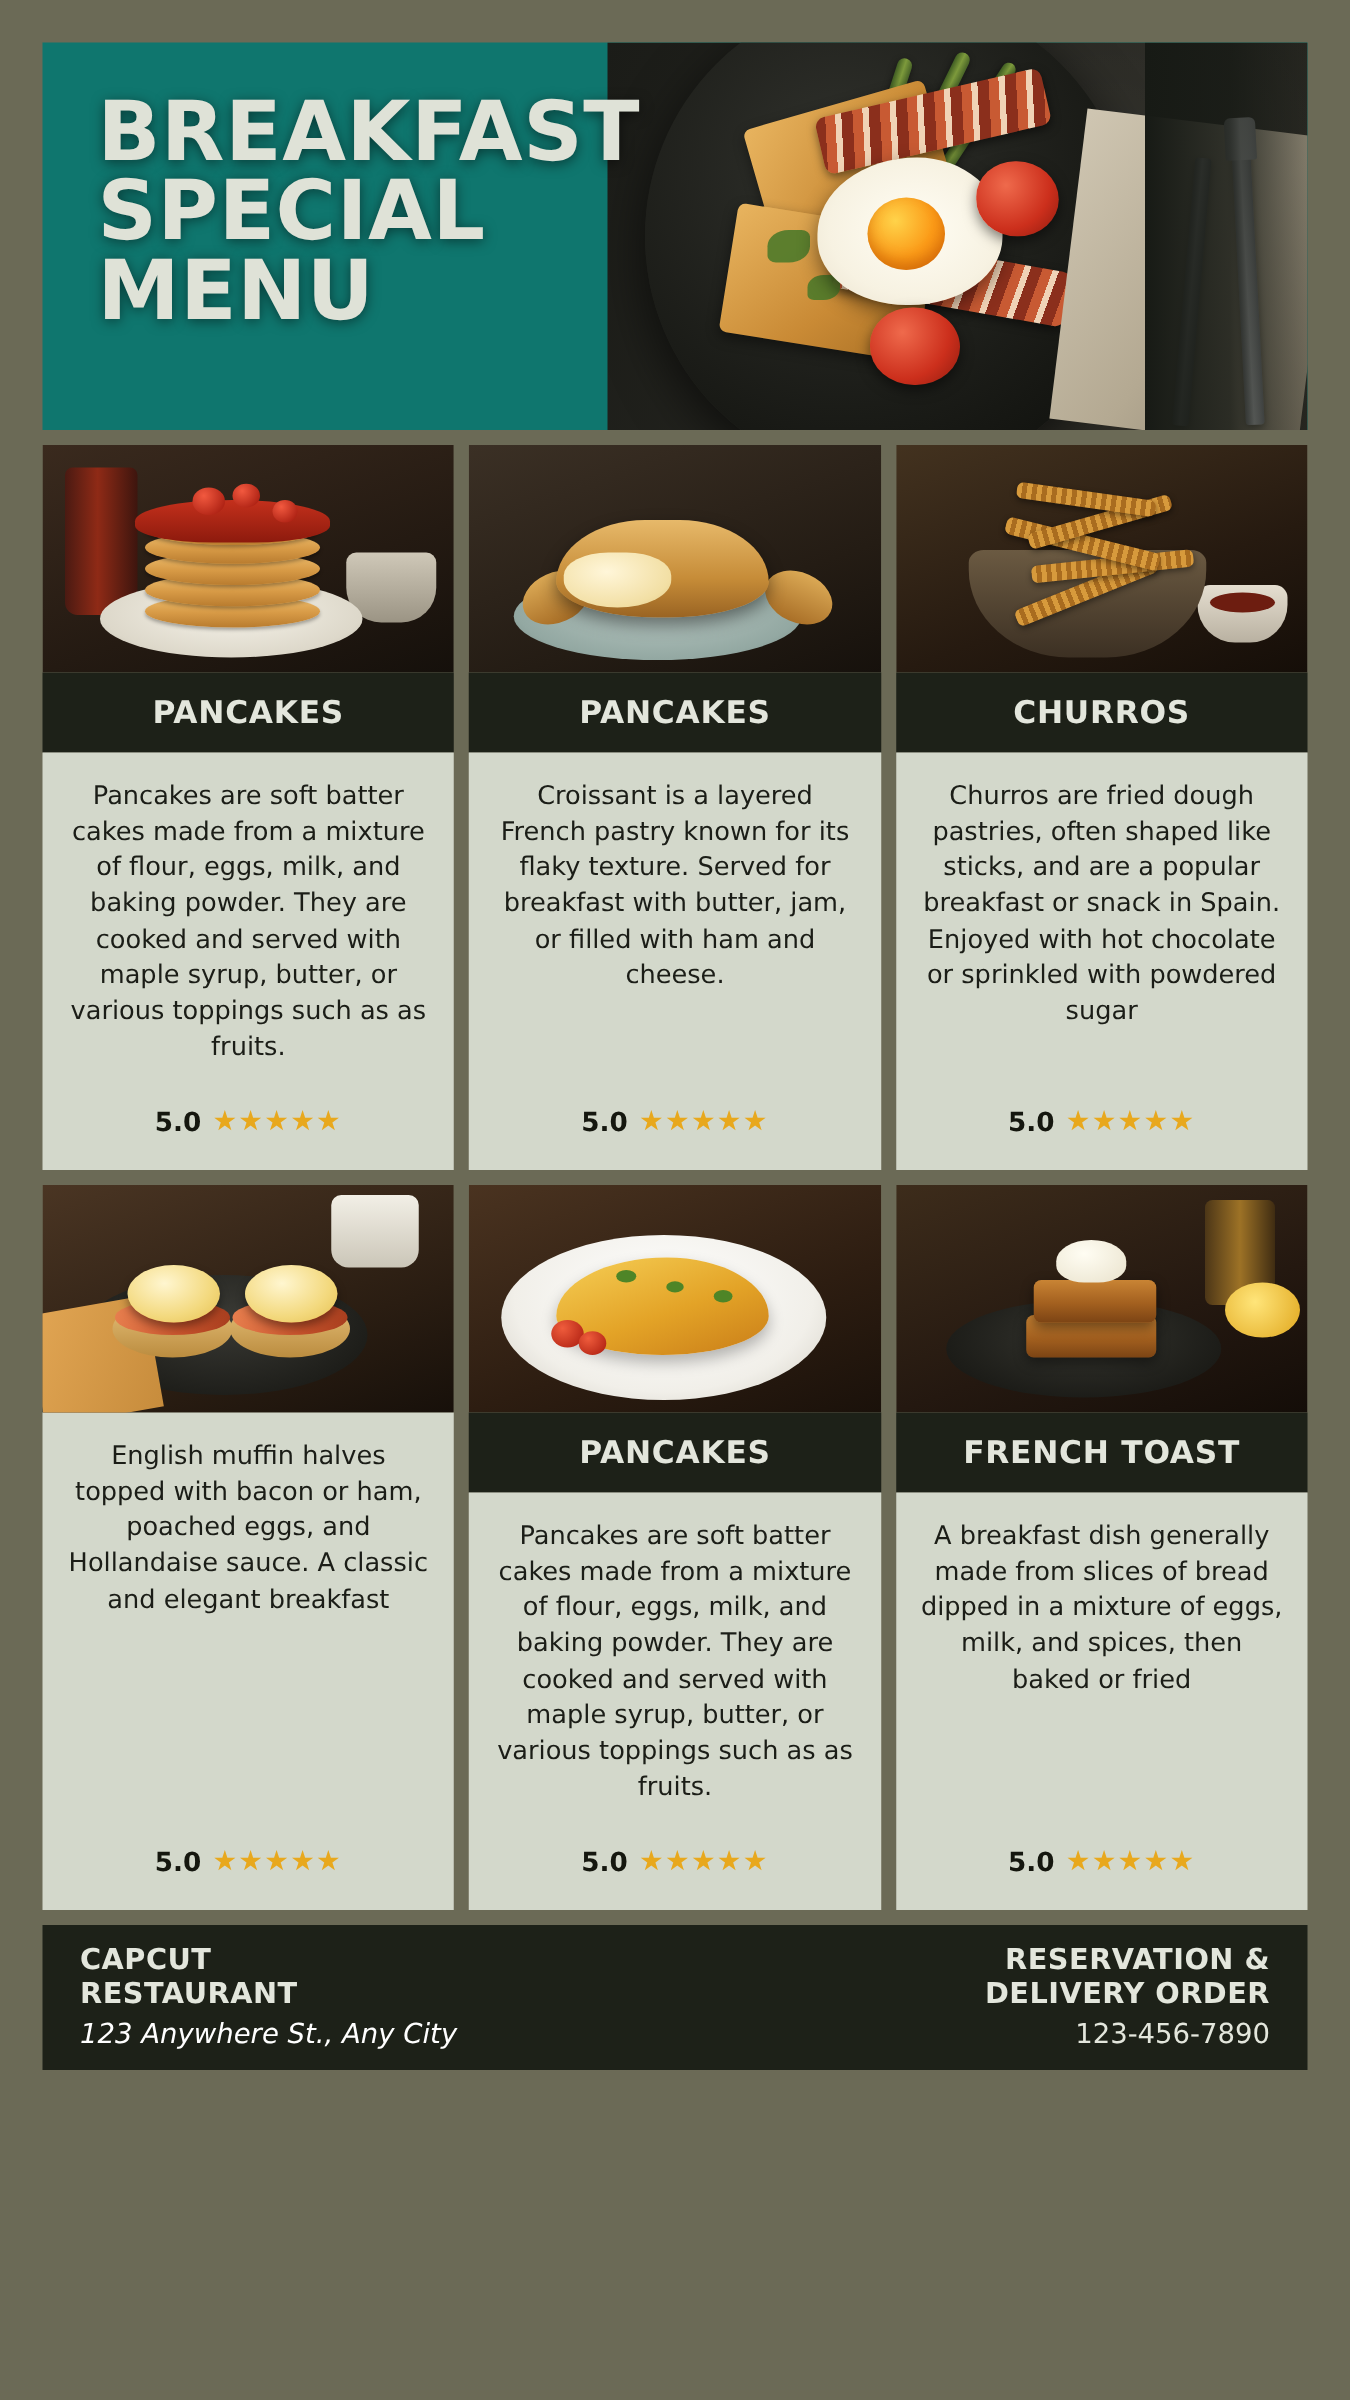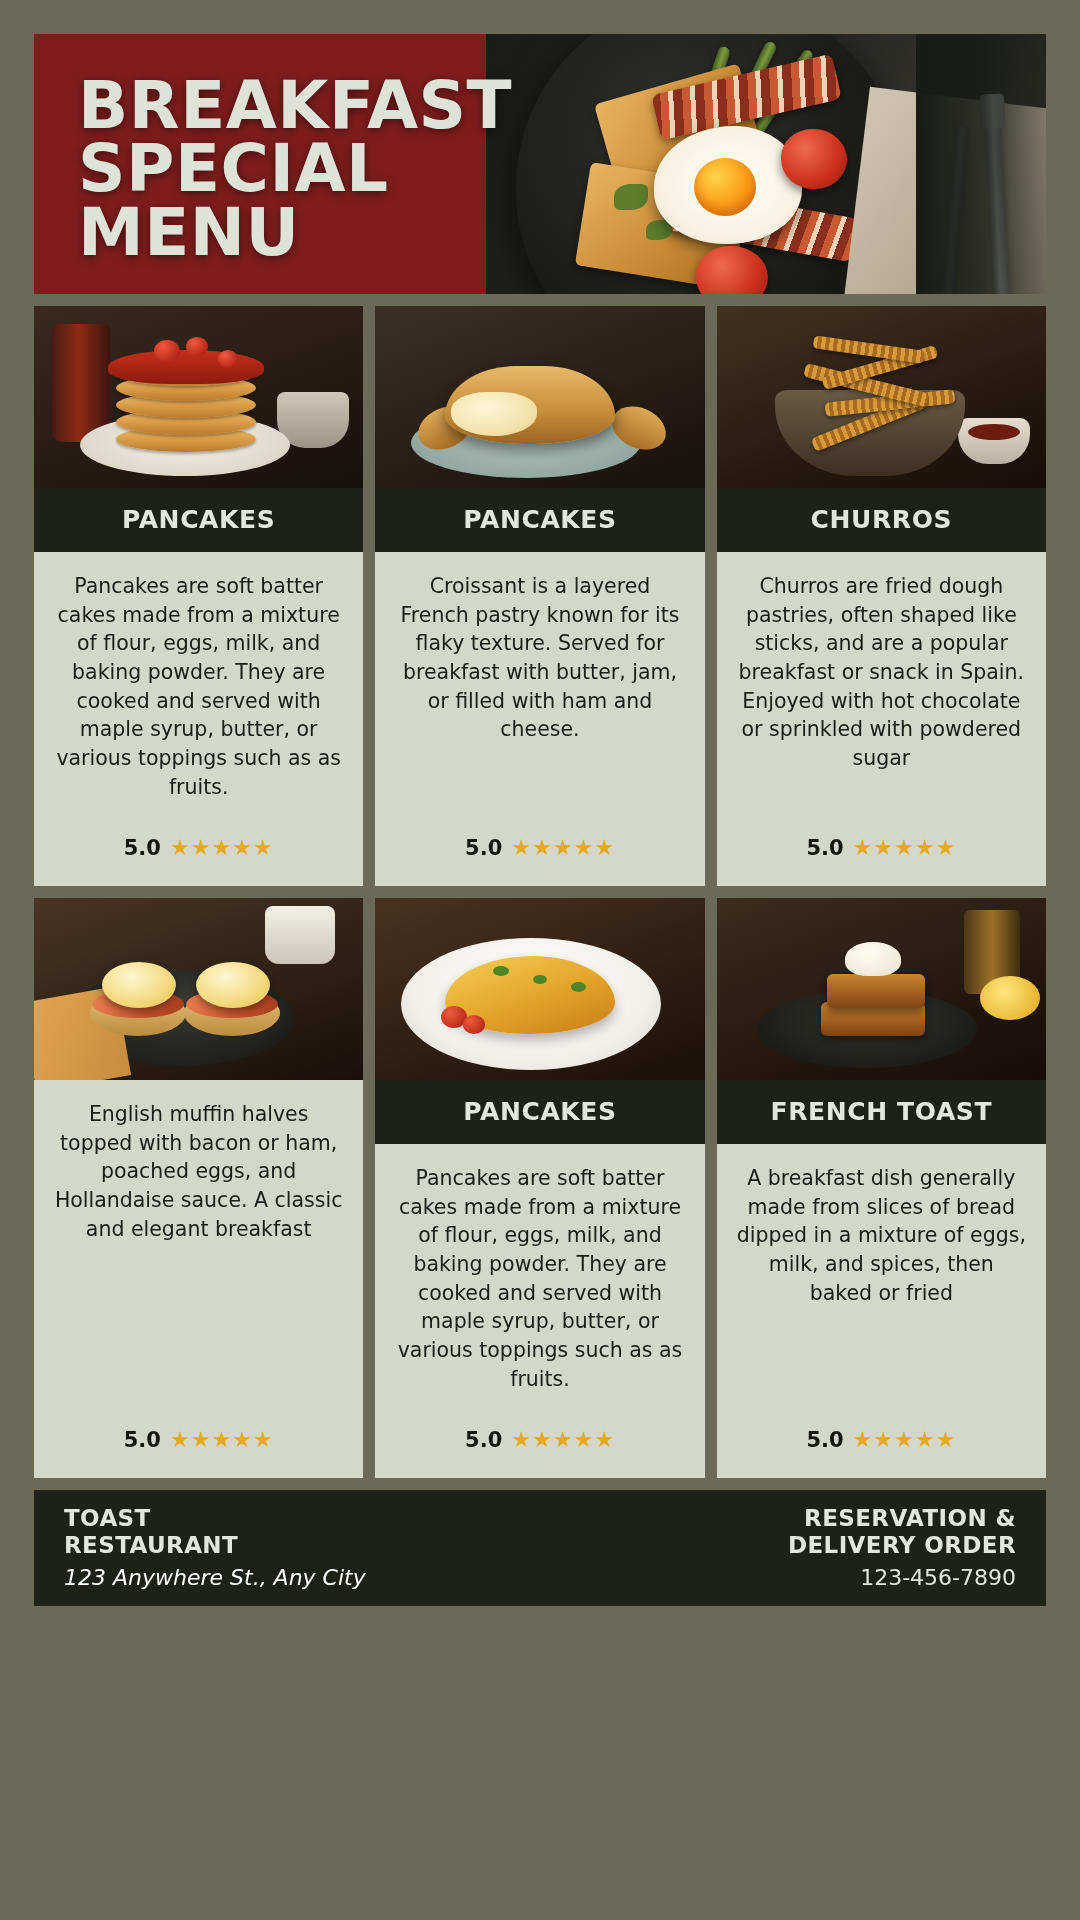--- a/index.html
+++ b/index.html
@@ -19,22 +19,22 @@
     height: 1920px;
     background: #6b6a56;
     box-sizing: border-box;
     padding: 34px 34px 34px 34px;
   }
 
   
   .header {
     position: relative;
     width: 1012px;
-    height: 260px;
-    background: #7f1d1d;
+    height: 310px;
+    background: #0f766e;
     overflow: hidden;
   }
   .header-photo {
     position: absolute;
     right: 0;
     top: 0;
     width: 560px;
     height: 310px;
     background:
       radial-gradient(circle at 72% 36%, rgba(255,255,255,0.05) 0%, rgba(0,0,0,0) 55%),
@@ -553,21 +553,21 @@
         <div class="rating">
           <span class="rating-value">5.0</span>
           <span class="stars">★★★★★</span>
         </div>
       </div>
     </div>
   </div>
 
   <div class="footer">
     <div class="footer-left">
-      <div class="footer-brand">TOAST
+      <div class="footer-brand">CAPCUT
 RESTAURANT</div>
       <div class="footer-addr">123 Anywhere St., Any City</div>
     </div>
     <div class="footer-right">
       <div class="footer-res">RESERVATION &amp;
 DELIVERY ORDER</div>
       <div class="footer-phone">123-456-7890</div>
     </div>
   </div>
 

